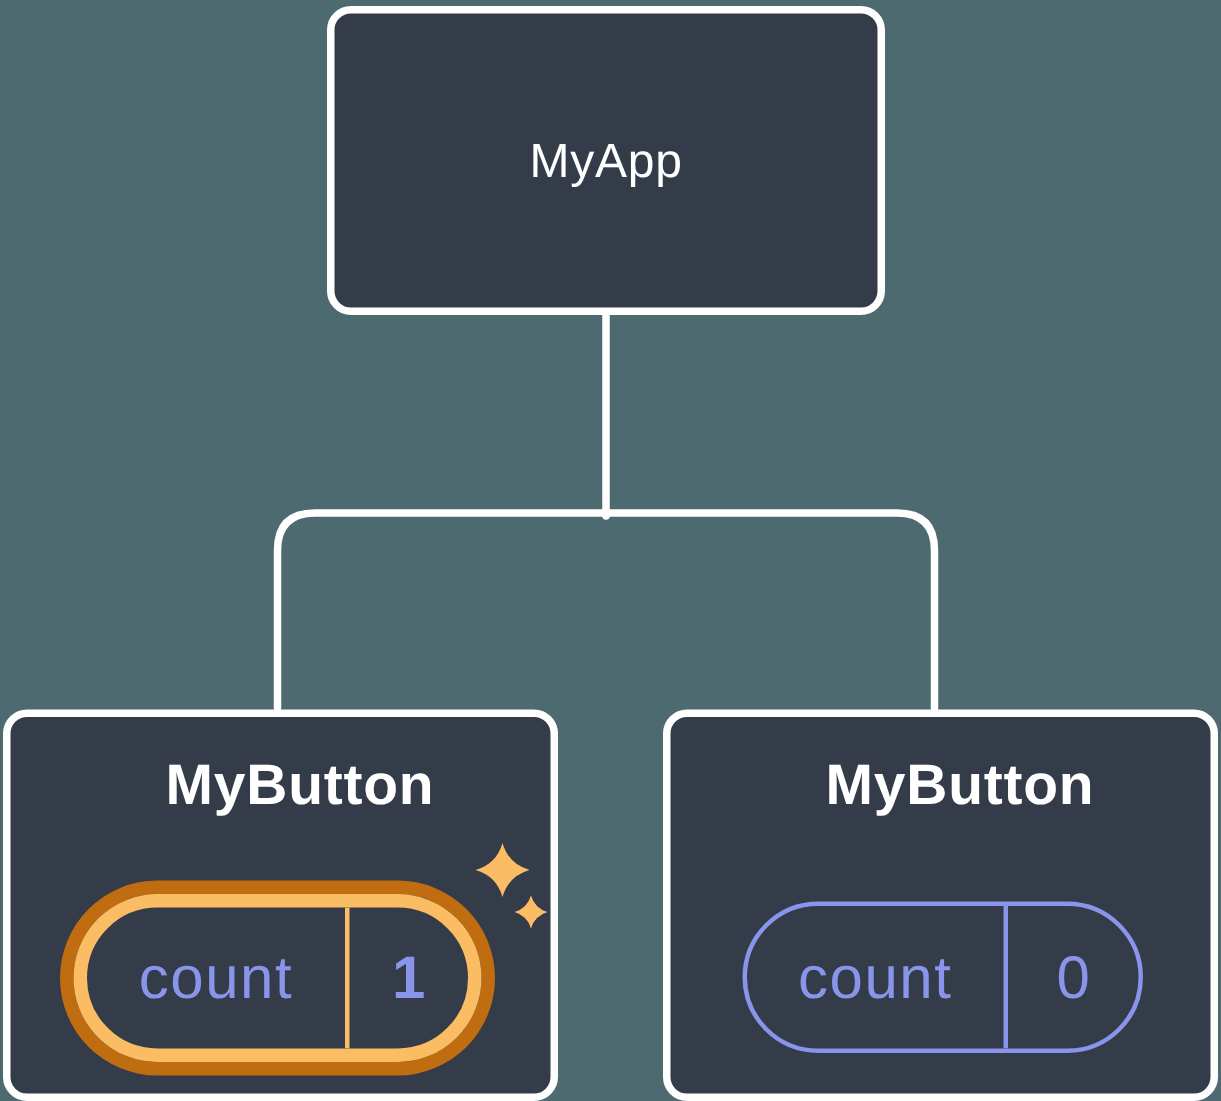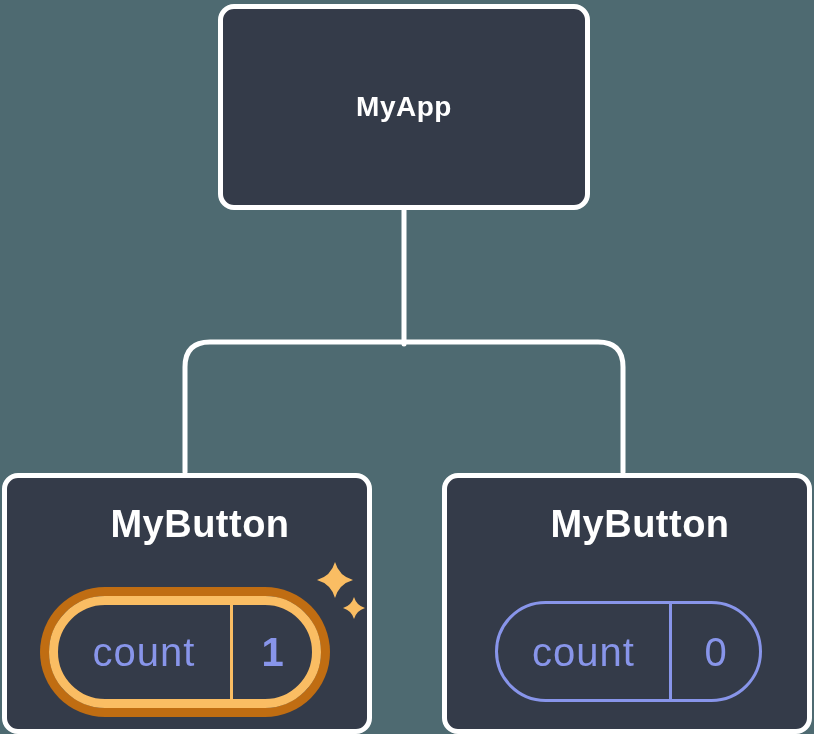--- a/index.html
+++ b/index.html
@@ -22,21 +22,21 @@
     position:absolute;
     background:var(--node);
     border:5px solid var(--line);
     border-radius:16px;
   }
   .node-root{left:218px;top:4px;width:372px;height:206px;
     display:flex;align-items:center;justify-content:center;}
   .node-child-left{left:2px;top:473px;width:370px;height:261px;}
   .node-child-right{left:442px;top:473px;width:370px;height:261px;}
   .node-label{
-    color:var(--text);font-weight:700;font-size:28px;letter-spacing:0.5px;line-height:1;
+    color:var(--text);font-weight:400;font-size:32px;letter-spacing:0.5px;line-height:1;
   }
   .child-label{
     position:absolute;left:0;top:505px;width:396px;text-align:center;
     color:var(--text);font-weight:700;font-size:38px;letter-spacing:0.5px;line-height:1;
   }
   .child-label.left{left:2px;}
   .child-label.right{left:442px;}
   .connector{position:absolute;left:0;top:0;pointer-events:none;}
   .connector path{stroke:var(--line);stroke-width:5;fill:none;stroke-linecap:round;}
   .pill{

